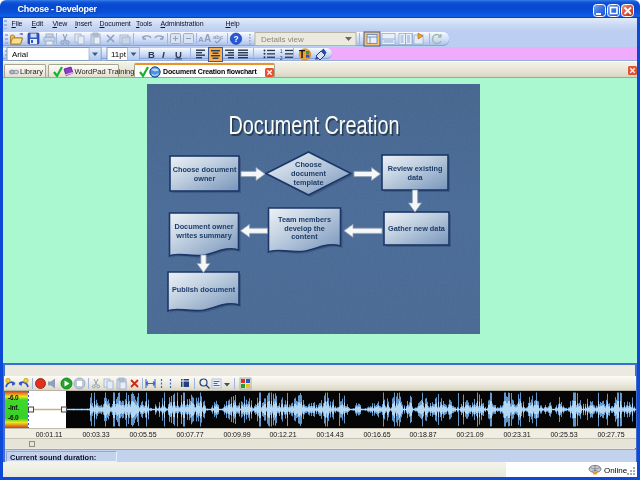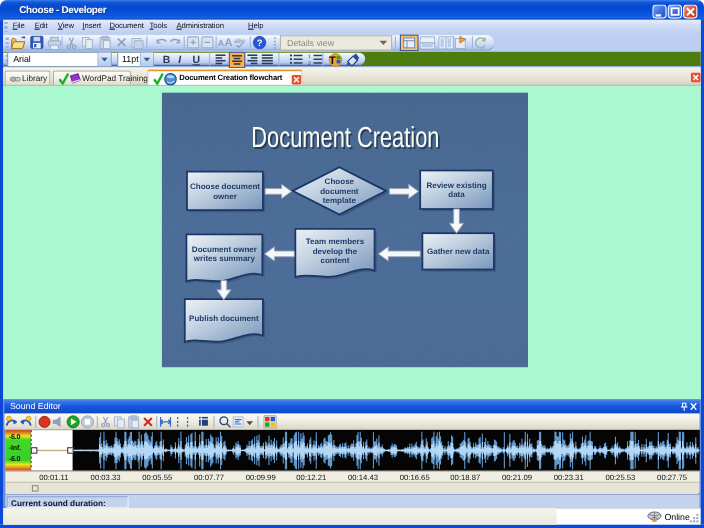--- a/index.html
+++ b/index.html
@@ -12,21 +12,21 @@
 #titlebar { left:0; top:0; width:640px; height:18px;
   background:linear-gradient(180deg,#3C80E8 0%,#1B62DE 8%,#0C50D8 18%,#0748CE 35%,#084ED8 62%,#0E59E2 82%,#1464E6 90%,#0A48BC 96%,#0539A5 100%);
   border-radius:6px 6px 0 0; }
 #borderL { left:0; top:18px; width:3px; height:459px; background:#0C49D8; }
 #borderR { left:637px; top:18px; width:3px; height:459px; background:#0C49D8; }
 #borderB { left:0; top:477px; width:640px; height:3px; background:#0C49D8; }
 #titletext { left:17.5px; top:3.5px; font-size:9px; letter-spacing:-0.3px; font-weight:bold; color:#fff; text-shadow:1px 1px 1px #1040A0; }
 #menubar { left:3px; top:18px; width:634px; height:13px; background:linear-gradient(180deg,#E3ECFB 0%,#CCDAF5 50%,#BDCEF0 100%); font-size:7px; letter-spacing:-0.1px; color:#101020; }
 #menubar .mi { position:absolute; top:2px; }
 #tb1 { left:3px; top:31px; width:634px; height:16px; background:#BCCEF1; }
-#tb2 { left:3px; top:47px; width:634px; height:14px; background:#4d7c0f; border-bottom:1px solid #98AEDA; }
+#tb2 { left:3px; top:47px; width:634px; height:14px; background:#f0abfc; border-bottom:1px solid #98AEDA; }
 .tbchunk { position:absolute; top:1px; bottom:1px; border-radius:0 6px 6px 0;
   background:linear-gradient(180deg,#FAFCFF 0%,#E2EBFA 25%,#CBDAF5 60%,#B4C8EF 85%,#9DB6E6 100%);
   box-shadow:inset 0 -1px 0 #89A4D8; }
 .grip { position:absolute; width:3px; background:repeating-linear-gradient(180deg,#9AB2E0 0px,#9AB2E0 2px,transparent 2px,transparent 4px); }
 
 
 #tabstrip { left:3px; top:62px; width:634px; height:16px; background:linear-gradient(180deg,#F4F2E8 0%,#E5E1D2 70%,#D8D3C0 100%); border-bottom:1px solid #A8A492; box-shadow:0 1px 0 #F6FCF4; }
 .tab { position:absolute; top:2px; height:13px; font-size:7.5px; white-space:nowrap; background:linear-gradient(180deg,#FDFCF8 0%,#EFEDE2 60%,#E2DECE 100%); border:1px solid #A8A492; border-bottom:none; border-radius:2px 2px 0 0; color:#222; }
 .tab.active { background:#FFFFFF; border-top:2px solid #E8932C; height:14px; top:1px; font-weight:bold; color:#000; font-size:7px; }
 
@@ -364,27 +364,20 @@
 <text x="57" y="153.5" font-size="7.3" font-weight="bold" text-anchor="middle" fill="#1E3C69">writes summary</text>
 <text x="157.5" y="137.8" font-size="7.3" font-weight="bold" text-anchor="middle" fill="#1E3C69">Team members</text>
 <text x="157.5" y="146.6" font-size="7.3" font-weight="bold" text-anchor="middle" fill="#1E3C69">develop the</text>
 <text x="157.5" y="155.4" font-size="7.3" font-weight="bold" text-anchor="middle" fill="#1E3C69">content</text>
 <text x="56.5" y="208.1" font-size="7.3" font-weight="bold" text-anchor="middle" fill="#1E3C69">Publish document</text>
 </svg>
     </div>
   </div>
 
 <div class="abs" id="se">
-  <div class="abs" id="setitle">
-      <span class="t">Sound Editor</span>
-    <svg style="position:absolute;left:614px;top:2px;" width="16" height="8" viewBox="0 0 16 8">
-        <path d="M2.5,0.5 h3 v3.5 h-3 Z M1,4 h6 M4,4 v3.5" stroke="#fff" stroke-width="1" fill="none"></path>
-        <path d="M10,0.5 L15,6.5 M15,0.5 L10,6.5" stroke="#fff" stroke-width="1.3"></path>
-      </svg>
-    </div>
   <div class="abs" id="setb">
       <svg width="632" height="15" viewBox="0 0 632 15" font-family="Liberation Sans, sans-serif">
         <g transform="translate(1,2)">
           <path d="M1,9 C2,4 7,3 10,5.5" stroke="#2A56C8" fill="none" stroke-width="1.6"></path>
           <path d="M10.5,6 l-4,-2 1,4 Z" fill="#2A56C8"></path>
           <circle cx="3" cy="2.5" r="2.2" fill="#F8D030" stroke="#A88818" stroke-width="0.6"></circle>
         </g>
         <g transform="translate(14,2)">
           <path d="M10,9 C9,4 4,3 1,5.5" stroke="#2A56C8" fill="none" stroke-width="1.6"></path>
           <path d="M0.5,6 l4,-2 -1,4 Z" fill="#2A56C8"></path>

